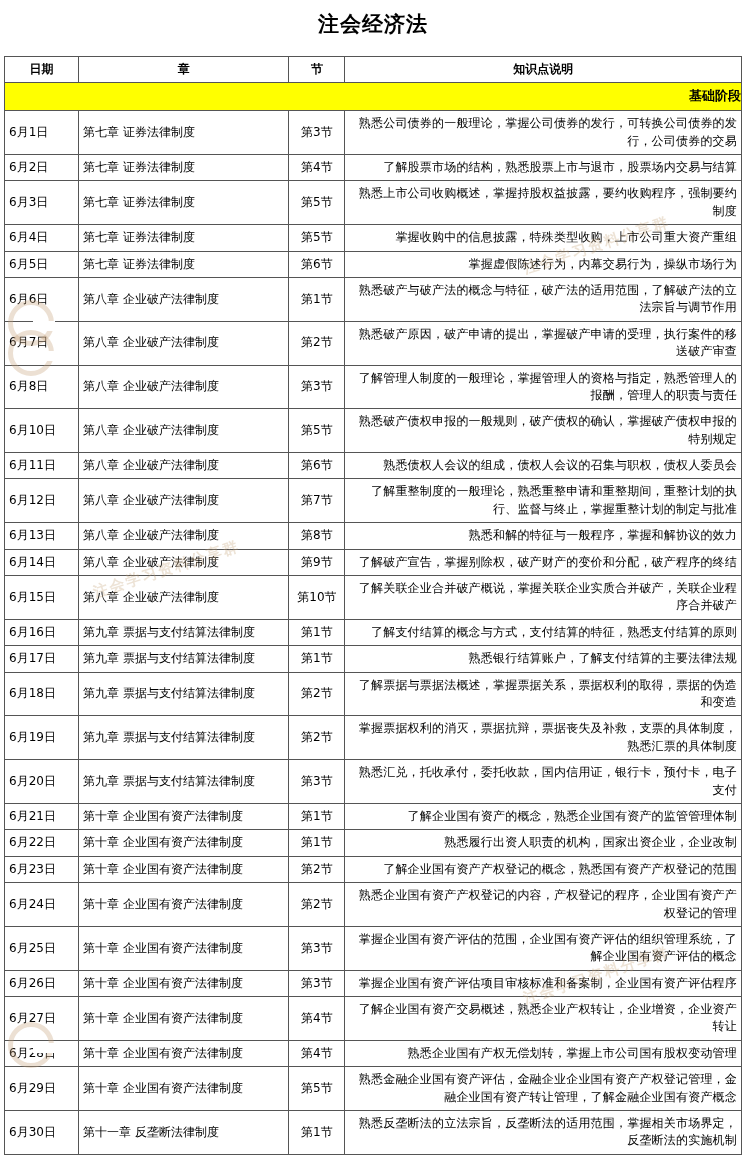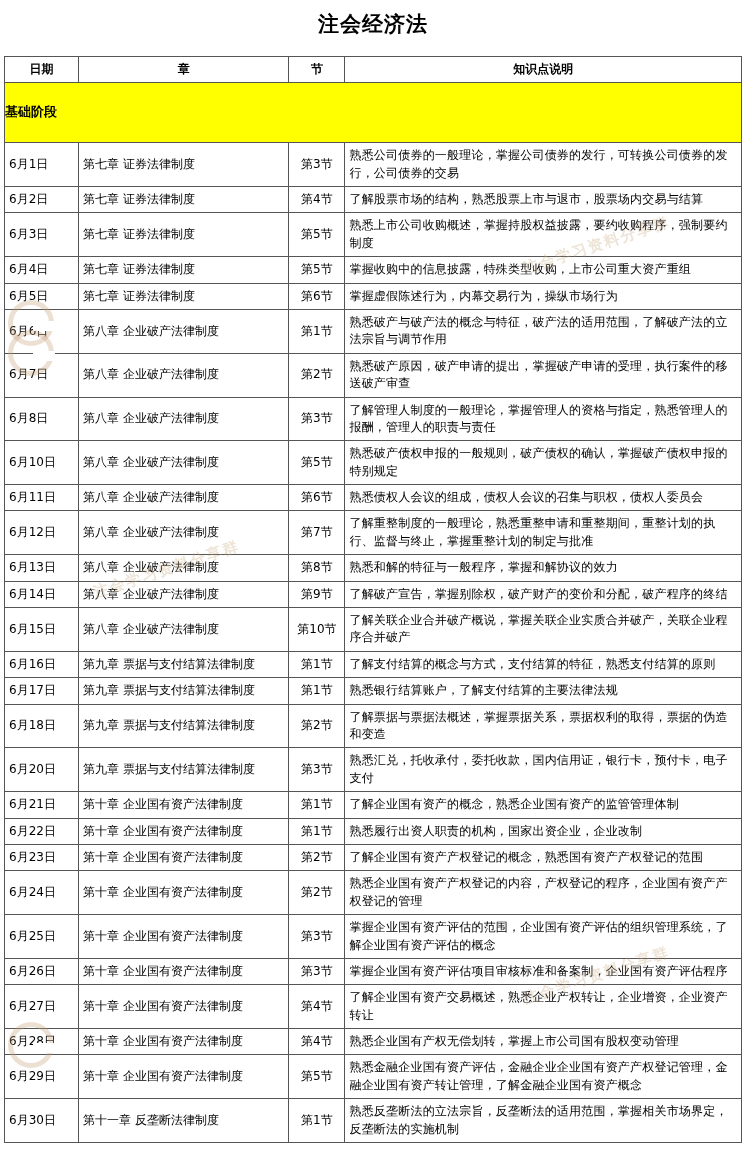--- a/index.html
+++ b/index.html
@@ -46,38 +46,38 @@
     text-align: center;
     padding: 5px 2px;
   }
   col.c-date { width: 74px; }
   col.c-chap { width: 210px; }
   col.c-sec  { width: 56px; }
   col.c-desc { width: 396px; }
 
   tr.stage td {
     background: #ffff00;
-    text-align: left;
+    text-align: right;
     font-weight: bold;
     font-size: 13px;
-    padding: 20px 0;
+    padding: 4px 0;
   }
   td.date {
     text-align: left;
     white-space: nowrap;
   }
   td.chapter {
     text-align: left;
   }
   td.section {
     text-align: center;
     white-space: nowrap;
   }
   td.desc {
-    text-align: left;
+    text-align: right;
     letter-spacing: 0.2px;
   }
   
   .wm {
     position: absolute;
     pointer-events: none;
     color: rgba(196,162,120,0.30);
     font-size: 15px;
     font-weight: bold;
     letter-spacing: 2px;
@@ -225,20 +225,26 @@
           <td class="section">第1节</td>
           <td class="desc">熟悉银行结算账户，了解支付结算的主要法律法规</td>
         </tr>
         <tr>
           <td class="date">6月18日</td>
           <td class="chapter">第九章 票据与支付结算法律制度</td>
           <td class="section">第2节</td>
           <td class="desc">了解票据与票据法概述，掌握票据关系，票据权利的取得，票据的伪造和变造</td>
         </tr>
         <tr>
+          <td class="date">6月19日</td>
+          <td class="chapter">第九章 票据与支付结算法律制度</td>
+          <td class="section">第2节</td>
+          <td class="desc">掌握票据权利的消灭，票据抗辩，票据丧失及补救，支票的具体制度，熟悉汇票的具体制度</td>
+        </tr>
+        <tr>
           <td class="date">6月20日</td>
           <td class="chapter">第九章 票据与支付结算法律制度</td>
           <td class="section">第3节</td>
           <td class="desc">熟悉汇兑，托收承付，委托收款，国内信用证，银行卡，预付卡，电子支付</td>
         </tr>
         <tr>
           <td class="date">6月21日</td>
           <td class="chapter">第十章 企业国有资产法律制度</td>
           <td class="section">第1节</td>
           <td class="desc">了解企业国有资产的概念，熟悉企业国有资产的监管管理体制</td>

